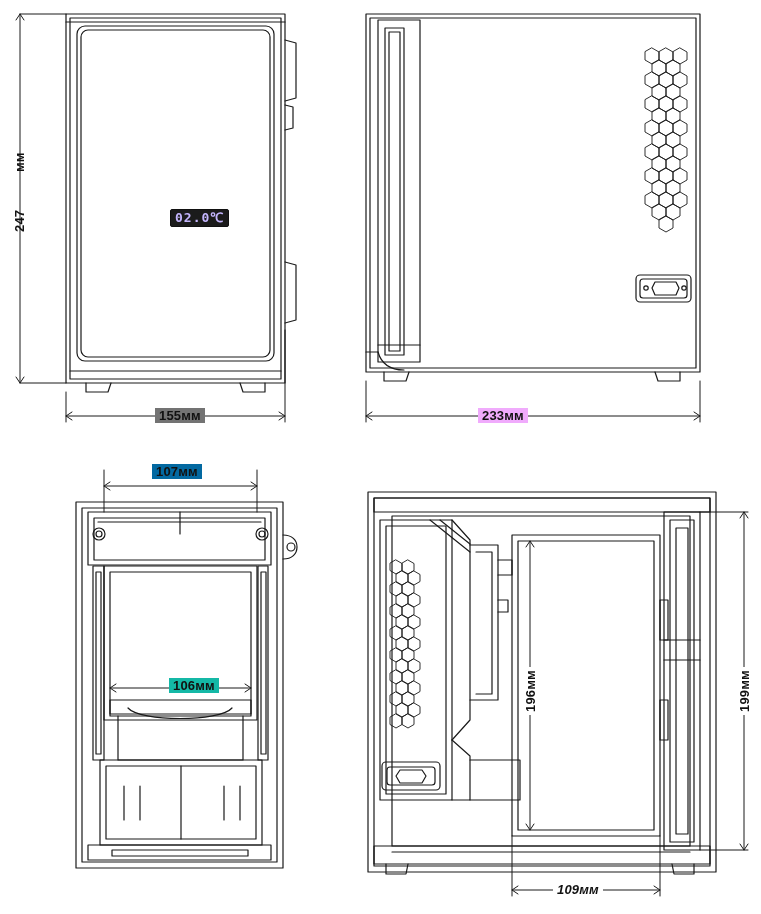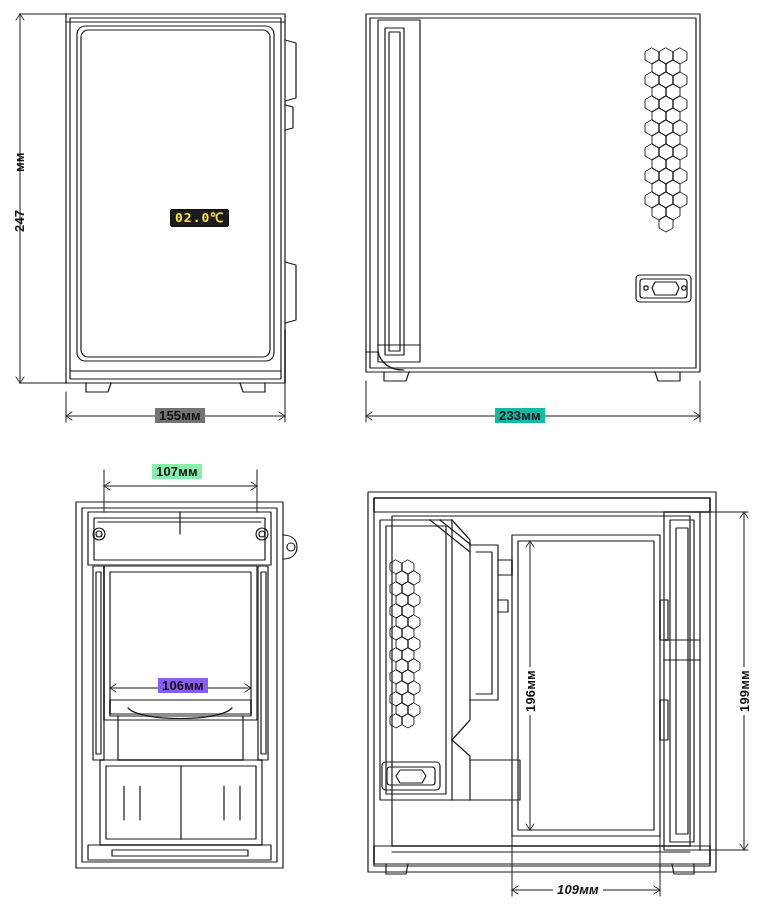--- a/index.html
+++ b/index.html
@@ -33,21 +33,21 @@
   }
   .dimlabel.vert {
     transform: rotate(-90deg);
     transform-origin: left top;
   }
   .lcd {
     position: absolute;
     background: #1b1b1b;
     border: 1px solid #111;
     border-radius: 2px;
-    color: #fde047;
+    color: #c4b5fd;
     font-family: "DejaVu Sans Mono", monospace;
     font-size: 13px;
     font-weight: bold;
     letter-spacing: 1px;
     padding: 1px 4px 2px 4px;
     line-height: 1;
   }
 </style>
 </head>
 <body>
@@ -324,25 +324,25 @@
     </g>
   </svg>
 
   <div class="lcd" style="left:170px; top:209px;">02.0℃</div>
 
   <div class="dimlabel vert" style="left:12px; top:232px;">247</div>
   <div class="dimlabel vert" style="left:12px; top:172px;">мм</div>
 
   <div class="dimlabel" style="left:155px; top:408px; background:#737373; padding:0 4px;">155мм</div>
 
-  <div class="dimlabel" style="left:495px; top:408px; background:#14b8a6; padding:0 4px;">233мм</div>
-
-  <div class="dimlabel" style="left:152px; top:464px; background:#86efac; padding:0 4px;">107мм</div>
-
-  <div class="dimlabel" style="left:158px; top:678px; background:#8b5cf6; padding:0 4px;">106мм</div>
+  <div class="dimlabel" style="left:478px; top:408px; background:#f0abfc; padding:0 4px;">233мм</div>
+
+  <div class="dimlabel" style="left:152px; top:464px; background:#0369a1; padding:0 4px;">107мм</div>
+
+  <div class="dimlabel" style="left:169px; top:678px; background:#14b8a6; padding:0 4px;">106мм</div>
 
   <div class="dimlabel vert" style="left:523px; top:715px; background:#fff; padding:0 3px;">196мм</div>
 
   <div class="dimlabel vert" style="left:737px; top:715px; background:#fff; padding:0 3px;">199мм</div>
 
   <div class="dimlabel" style="left:553px; top:882px; background:#fff; padding:0 4px;font-style:italic;">109мм</div>
 
 </div>
 
 </body></html>

